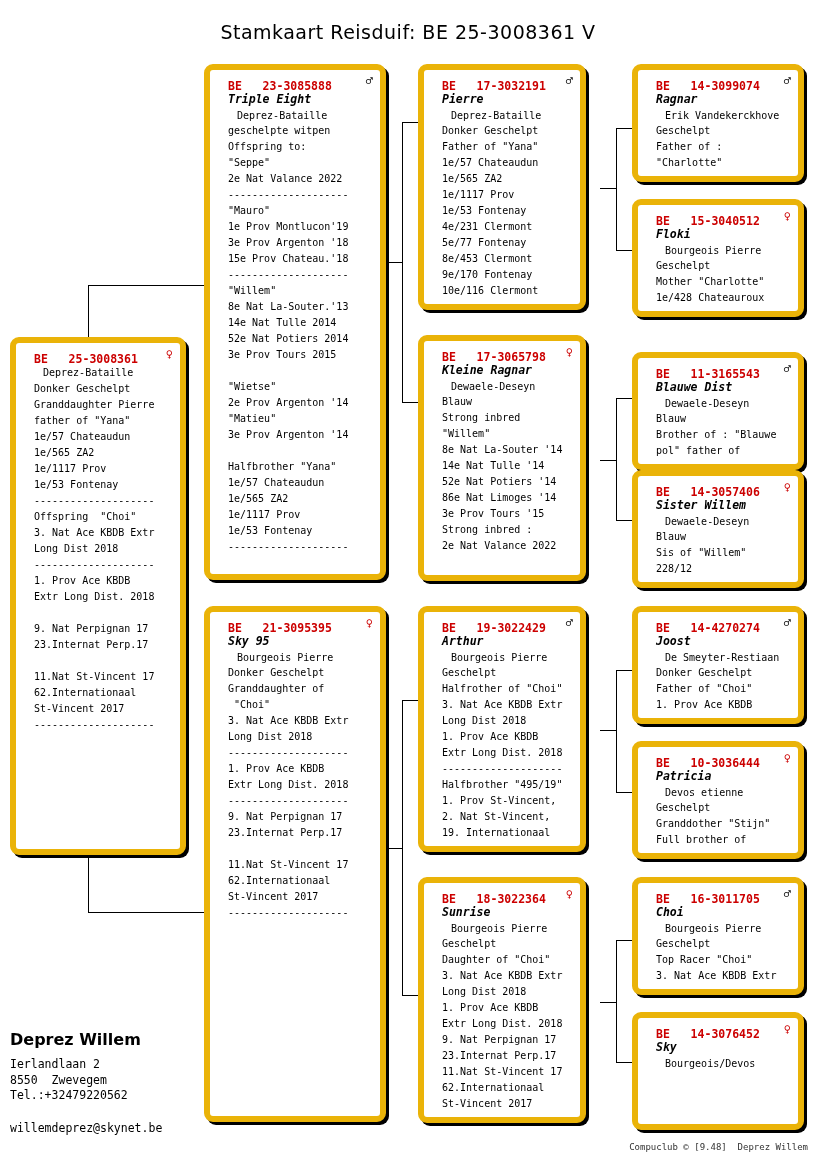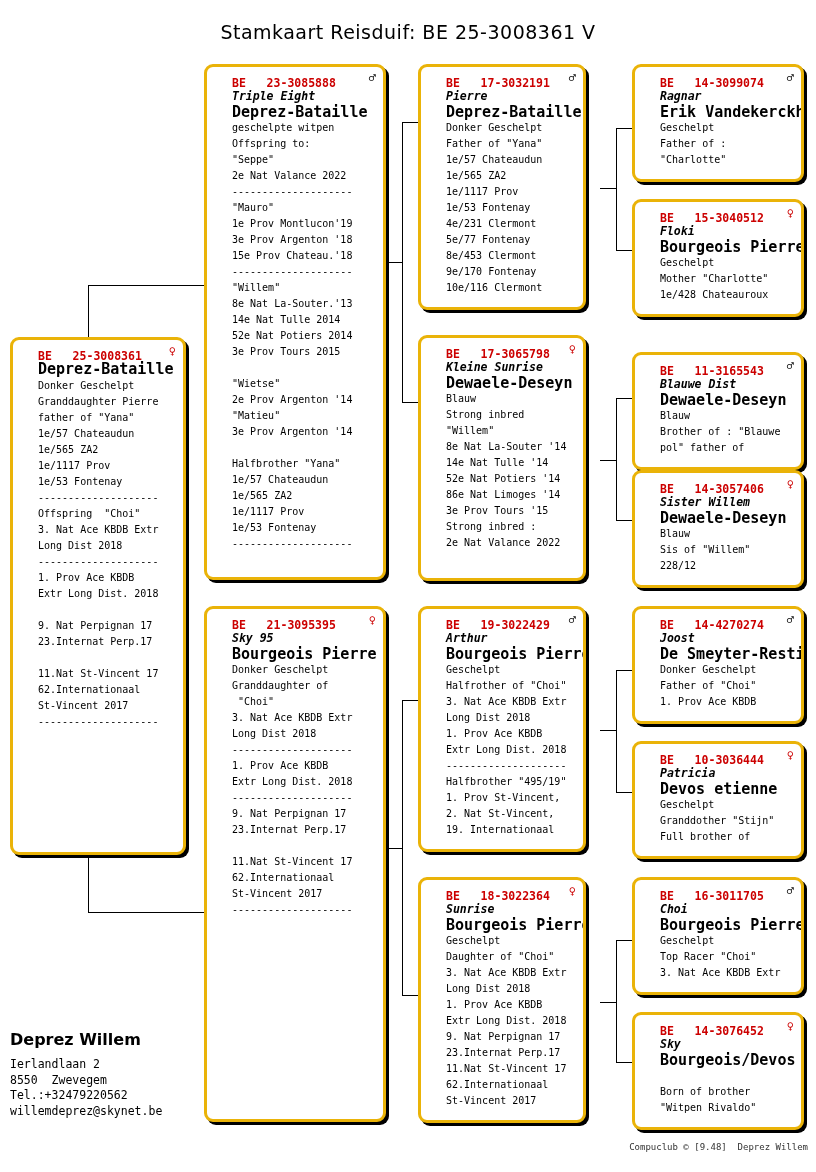--- a/index.html
+++ b/index.html
@@ -23,24 +23,24 @@
     text-align: center;
     font-family: "DejaVu Sans", sans-serif;
     font-size: 19px;
     font-weight: normal;
     letter-spacing: 0.5px;
   }
   .card {
     position: absolute;
     box-sizing: border-box;
     background: #ffffff;
-    border: 3px solid #eab308;
+    border: 6px solid #eab308;
     border-radius: 9px;
     box-shadow: 3px 3px 0 0 #000000;
-    padding: 5px 7px 6px 25px;
+    padding: 5px 7px 6px 18px;
     overflow: hidden;
   }
   .card-head {
     position: relative;
     height: 15px;
     margin-bottom: 2px;
   }
   .ring {
     color: #cc0000;
     font-size: 11.5px;
@@ -58,24 +58,25 @@
   .sex.male { color: #000000; }
   .sex.female { color: #cc0000; }
   .nm-it {
     font-size: 11.5px;
     font-style: italic;
     font-weight: bold;
     line-height: 15.6px;
     white-space: pre;
   }
   .nm-bd {
-    font-size: 15px;
-    font-weight: bold;
+    font-size: 10px;
+    font-weight: normal;
     line-height: 15.6px;
     white-space: pre;
+    margin-left: 9px;
   }
   .lines {
     font-size: 10px;
     line-height: 16px;
     white-space: pre;
   }
   
   .conn {
     position: absolute;
     background: #000000;
@@ -96,21 +97,21 @@
     margin-bottom: 8px;
   }
   .owner-line {
     font-size: 11.5px;
     line-height: 15.6px;
     white-space: pre;
   }
   #owner-email {
     font-size: 11.5px;
     line-height: 15.6px;
-    margin-top: 0;
+    margin-top: 17px;
   }
   #footer-credit {
     position: absolute;
     right: 8px;
     top: 1142px;
     font-size: 9px;
     color: #333333;
     white-space: pre;
     text-align: center;
   }
@@ -263,21 +264,21 @@
 8e/453 Clermont
 9e/170 Fontenay
 10e/116 Clermont</div>
 </div>
 
 <div class="card" style="left:418px; top:335px; width:168px; height:246px;">
   <div class="card-head">
     <span class="ring">BE   17-3065798</span>
     <span class="sex female">♀</span>
   </div>
-  <div class="nm-it">Kleine Sunrise</div>
+  <div class="nm-it">Kleine Ragnar</div>
   <div class="nm-bd">Dewaele-Deseyn</div>
   <div class="lines">Blauw
 Strong inbred
 "Willem"
 8e Nat La-Souter '14
 14e Nat Tulle '14
 52e Nat Potiers '14
 86e Nat Limoges '14
 3e Prov Tours '15
 Strong inbred :
@@ -408,23 +409,20 @@
 3. Nat Ace KBDB Extr</div>
 </div>
 
 <div class="card" style="left:632px; top:1012px; width:172px; height:118px;">
   <div class="card-head">
     <span class="ring">BE   14-3076452</span>
     <span class="sex female">♀</span>
   </div>
   <div class="nm-it">Sky</div>
   <div class="nm-bd">Bourgeois/Devos</div>
-  <div class="lines">
-Born of brother
-"Witpen Rivaldo"</div>
 </div>
 
 <div id="owner-block">
   <div id="owner-name">Deprez Willem</div>
   <div class="owner-line">Ierlandlaan 2</div>
   <div class="owner-line">8550  Zwevegem</div>
   <div class="owner-line">Tel.:+32479220562</div>
   <div id="owner-email">willemdeprez@skynet.be</div>
 </div>
 

